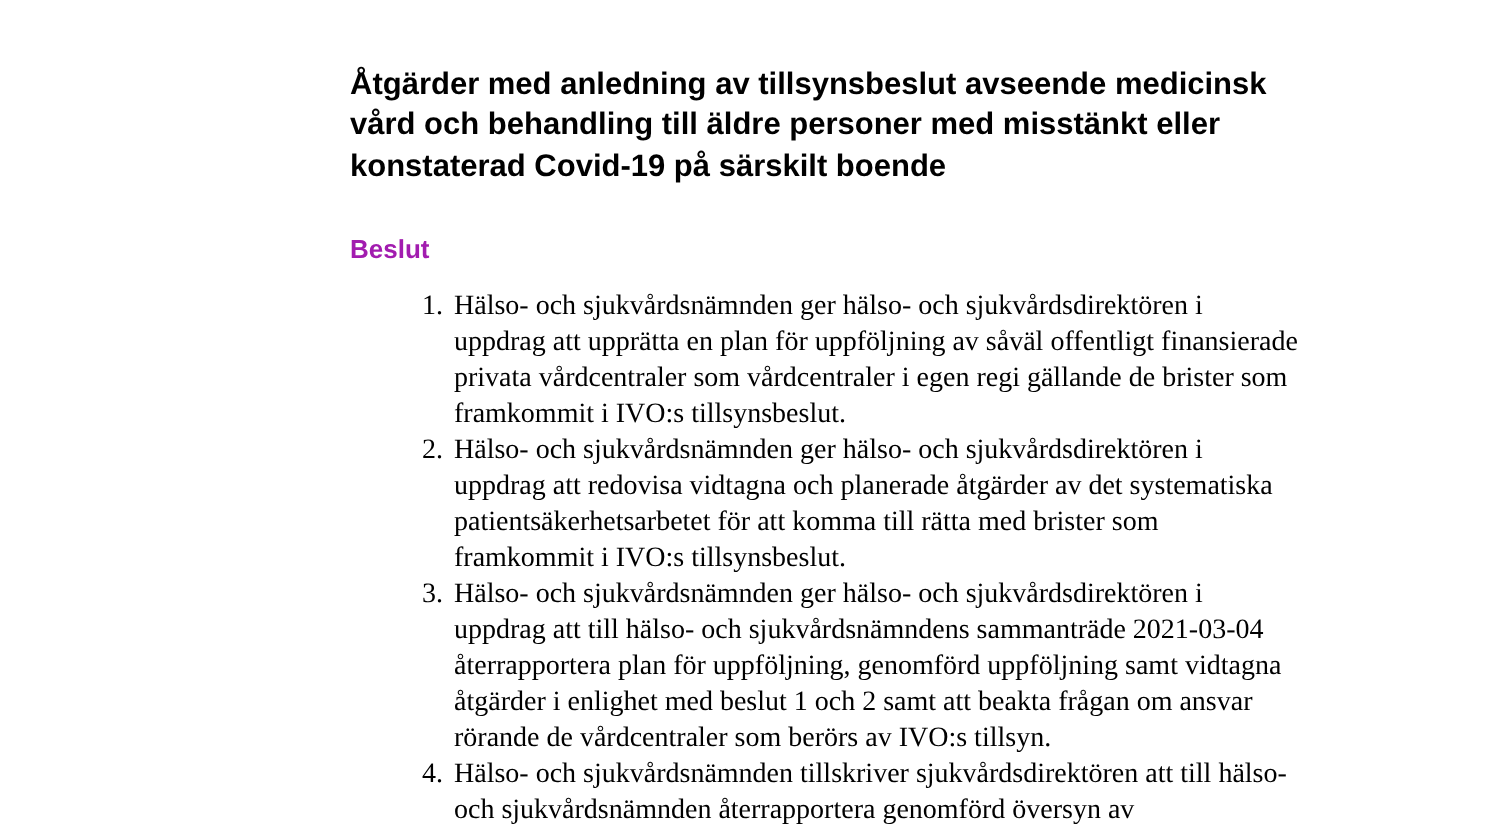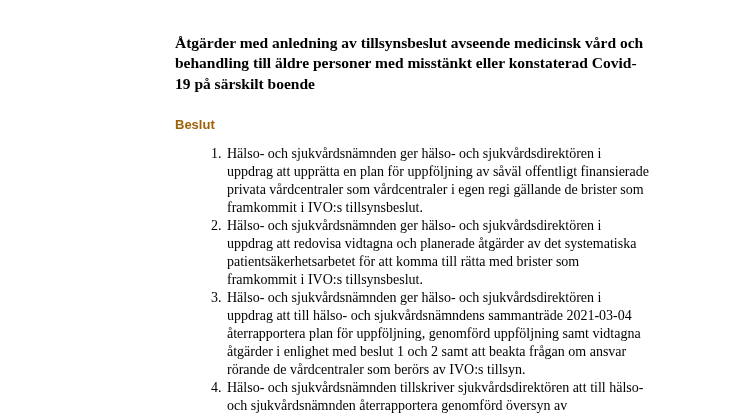--- a/index.html
+++ b/index.html
@@ -15,33 +15,33 @@
     overflow: hidden;
   }
   .content {
     position: absolute;
     left: 175px;
     top: 33px;
     width: 474px;
     color: #000000;
   }
   .doc-title {
-    font-family: Liberation Serif, serif;
+    font-family: Liberation Sans, sans-serif;
     font-weight: 700;
     font-size: 15.5px;
     line-height: 1.32;
     margin: 0 0 0 0;
     color: #000000;
   }
   .section-heading {
     font-family: "Liberation Sans", sans-serif;
     font-weight: 700;
     font-size: 13px;
     margin: 23px 0 0 0;
-    color: #a16207;
+    color: #a21caf;
   }
   ol.decision-list {
     font-family: "Liberation Serif", serif;
     font-size: 14px;
     line-height: 1.27;
     margin: 13px 0 0 0;
     padding-left: 50px;
     color: #000000;
   }
   ol.decision-list li {

